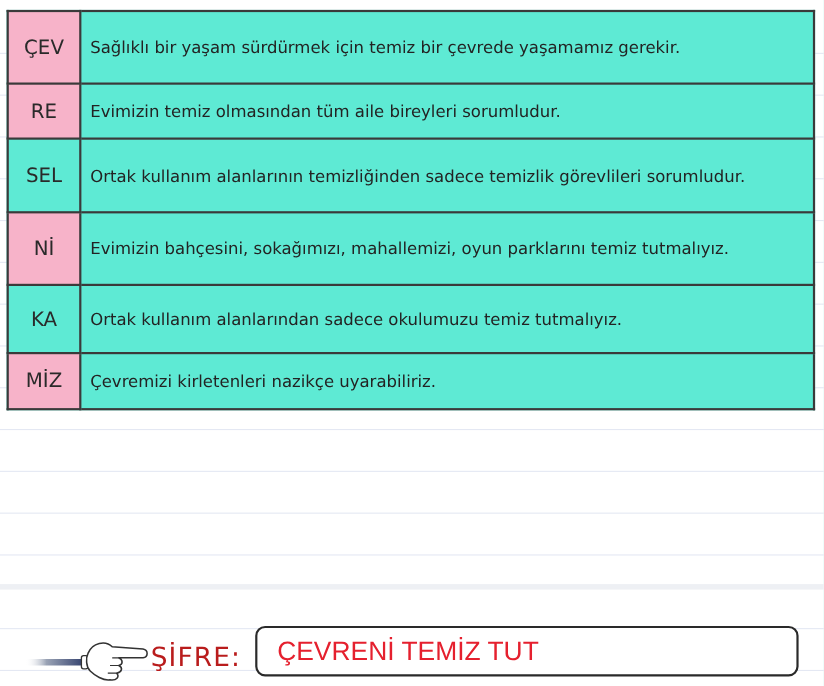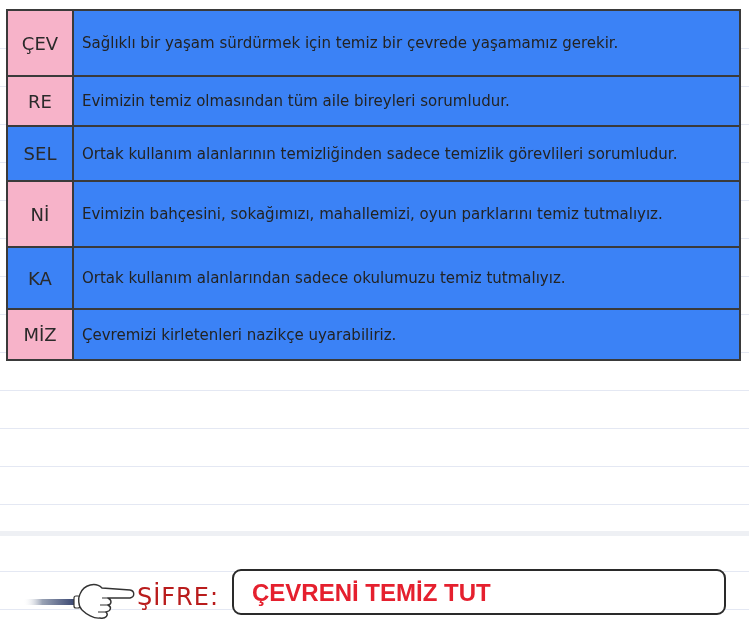--- a/index.html
+++ b/index.html
@@ -29,21 +29,21 @@
       top: 531px;
       height: 5px;
       background: #eef0f4;
     }
     table.puzzle {
       position: absolute;
       left: 6px;
       top: 9px;
       width: 735px;
       border-collapse: collapse;
-      background: #3b82f6;
+      background: #5eead4;
     }
     table.puzzle td {
       border: 2px solid #3a3a3a;
       padding: 0;
       vertical-align: middle;
     }
     td.syllable {
       width: 64px;
       text-align: center;
       font-size: 18px;
@@ -83,21 +83,21 @@
       border: 2px solid #2a2a2a;
       border-radius: 9px;
       background: #fff;
       box-sizing: border-box;
     }
     .answer-text {
       position: absolute;
       left: 18px;
       top: 8px;
       font-family: "Liberation Sans", sans-serif;
-      font-weight: bold;
+      font-weight: normal;
       font-size: 24px;
       color: #e5202e;
       text-align: center;
     }
   </style>
 </head>
 <body>
 
 <div class="ruled-line" style="top:48px"></div>
 <div class="ruled-line" style="top:86px"></div>
@@ -119,21 +119,21 @@
 <table class="puzzle">
   <tbody>
     <tr style="height:66px">
       <td class="syllable pink">ÇEV</td>
       <td class="statement">Sağlıklı bir yaşam sürdürmek için temiz bir çevrede yaşamamız gerekir.</td>
     </tr>
     <tr style="height:50px">
       <td class="syllable pink">RE</td>
       <td class="statement">Evimizin temiz olmasından tüm aile bireyleri sorumludur.</td>
     </tr>
-    <tr style="height:55px">
+    <tr style="height:67px">
       <td class="syllable">SEL</td>
       <td class="statement">Ortak kullanım alanlarının temizliğinden sadece temizlik görevlileri sorumludur.</td>
     </tr>
     <tr style="height:66px">
       <td class="syllable pink">Nİ</td>
       <td class="statement">Evimizin bahçesini, sokağımızı, mahallemizi, oyun parklarını temiz tutmalıyız.</td>
     </tr>
     <tr style="height:62px">
       <td class="syllable">KA</td>
       <td class="statement">Ortak kullanım alanlarından sadece okulumuzu temiz tutmalıyız.</td>

